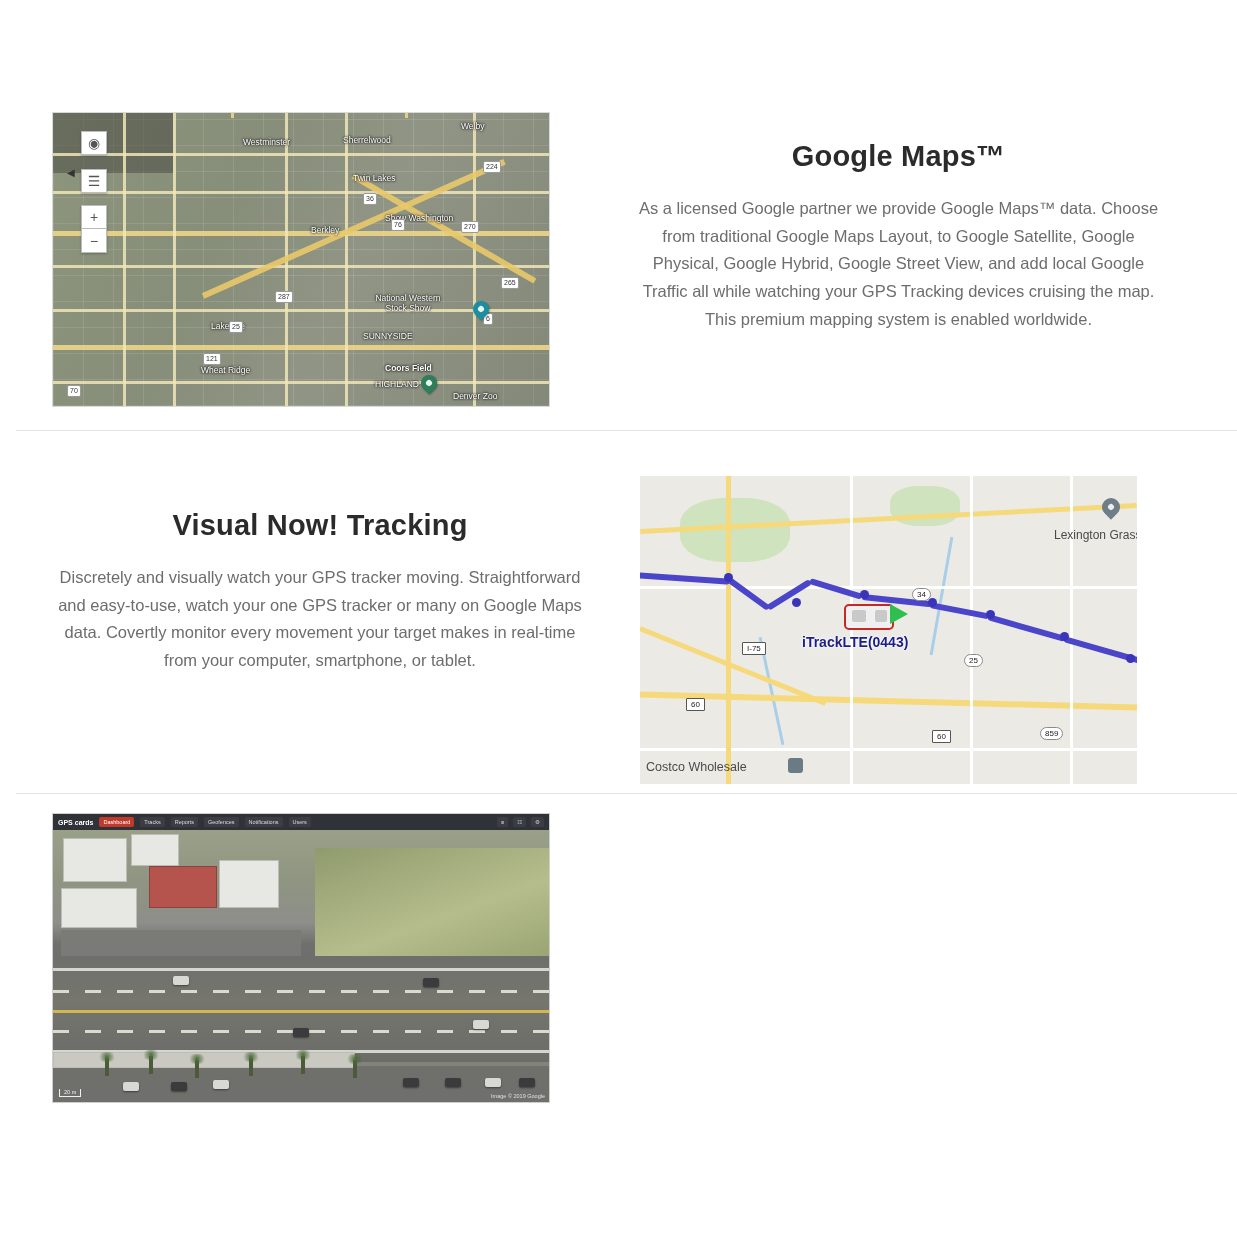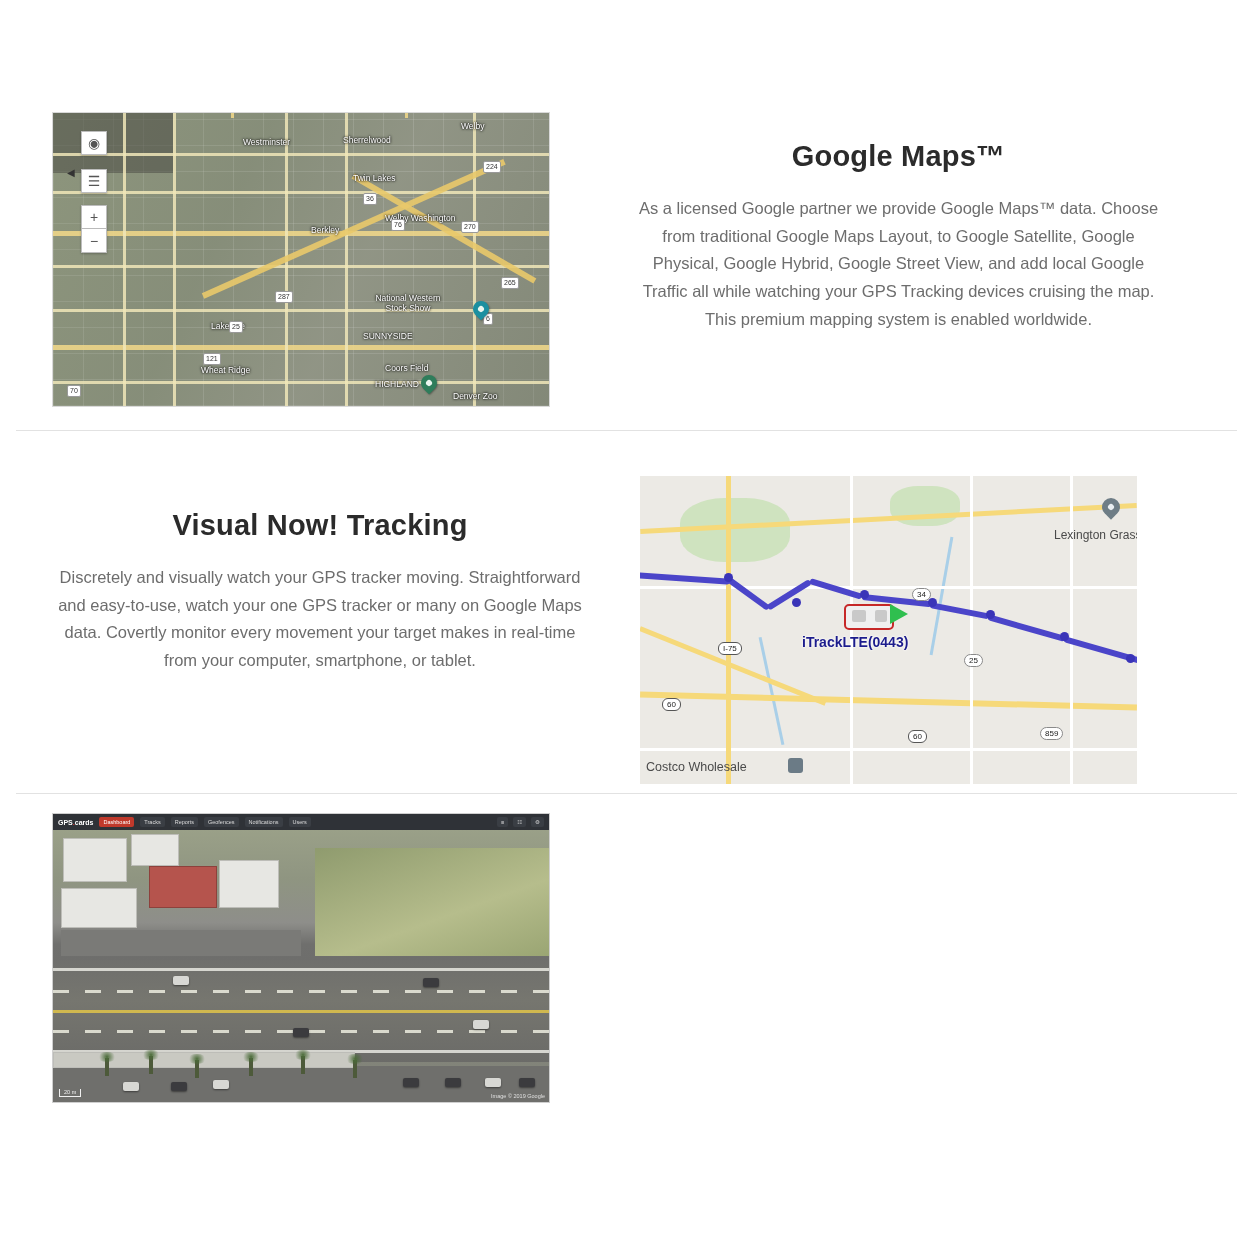--- a/index.html
+++ b/index.html
@@ -223,21 +223,21 @@
     color:#4a4a4a;
     white-space:nowrap;
   }
   .t-shield {
     position:absolute;
     font-size:8px; color:#222; background:#fff;
     border:1px solid #8a8a8a; border-radius:8px;
     padding:1px 4px; line-height:9px;
   }
   .t-shield.us {
-    border-radius:6px; border-color:#555;
+    border-radius:1px; border-color:#555;margin-left:24px;
   }
   .t-car {
     position:absolute;
     width:46px; height:22px;
     background:#f0f0f0;
     border:2px solid #c62828;
     border-radius:5px;
   }
   .t-car:before{
     content:"";
@@ -407,26 +407,26 @@
         <div class="road v major" style="left:352px;"></div>
         <div class="road v" style="left:420px;"></div>
 
         <div class="hwy" style="left:150px; top:180px; width:330px; transform:rotate(-24deg);"></div>
         <div class="hwy" style="left:300px; top:60px; width:210px; transform:rotate(30deg);"></div>
 
         <div class="map-label" style="left:190px; top:24px;">Westminster</div>
         <div class="map-label" style="left:290px; top:22px;">Sherrelwood</div>
         <div class="map-label" style="left:408px; top:8px;">Welby</div>
         <div class="map-label" style="left:300px; top:60px;">Twin Lakes</div>
-        <div class="map-label" style="left:332px; top:100px;">Welby Washington</div>
+        <div class="map-label" style="left:332px; top:100px;">Show Washington</div>
         <div class="map-label" style="left:258px; top:112px;">Berkley</div>
         <div class="map-label" style="left:158px; top:208px;">Lakeside</div>
         <div class="map-label" style="left:310px; top:218px;">SUNNYSIDE</div>
         <div class="map-label" style="left:148px; top:252px;">Wheat Ridge</div>
-        <div class="map-label" style="left:332px; top:250px;">Coors Field</div>
+        <div class="map-label" style="left:332px; top:250px;font-weight:bold;">Coors Field</div>
         <div class="map-label" style="left:322px; top:266px;">HIGHLAND</div>
         <div class="map-label" style="left:312px; top:180px; width:86px; white-space:normal; text-align:center;">National Western Stock Show</div>
         <div class="map-label" style="left:400px; top:278px;">Denver Zoo</div>
 
         <div class="shield" style="left:310px; top:80px;">36</div>
         <div class="shield" style="left:222px; top:178px;">287</div>
         <div class="shield" style="left:430px; top:48px;">224</div>
         <div class="shield" style="left:338px; top:106px;">76</div>
         <div class="shield" style="left:408px; top:108px;">270</div>
         <div class="shield" style="left:448px; top:164px;">265</div>

